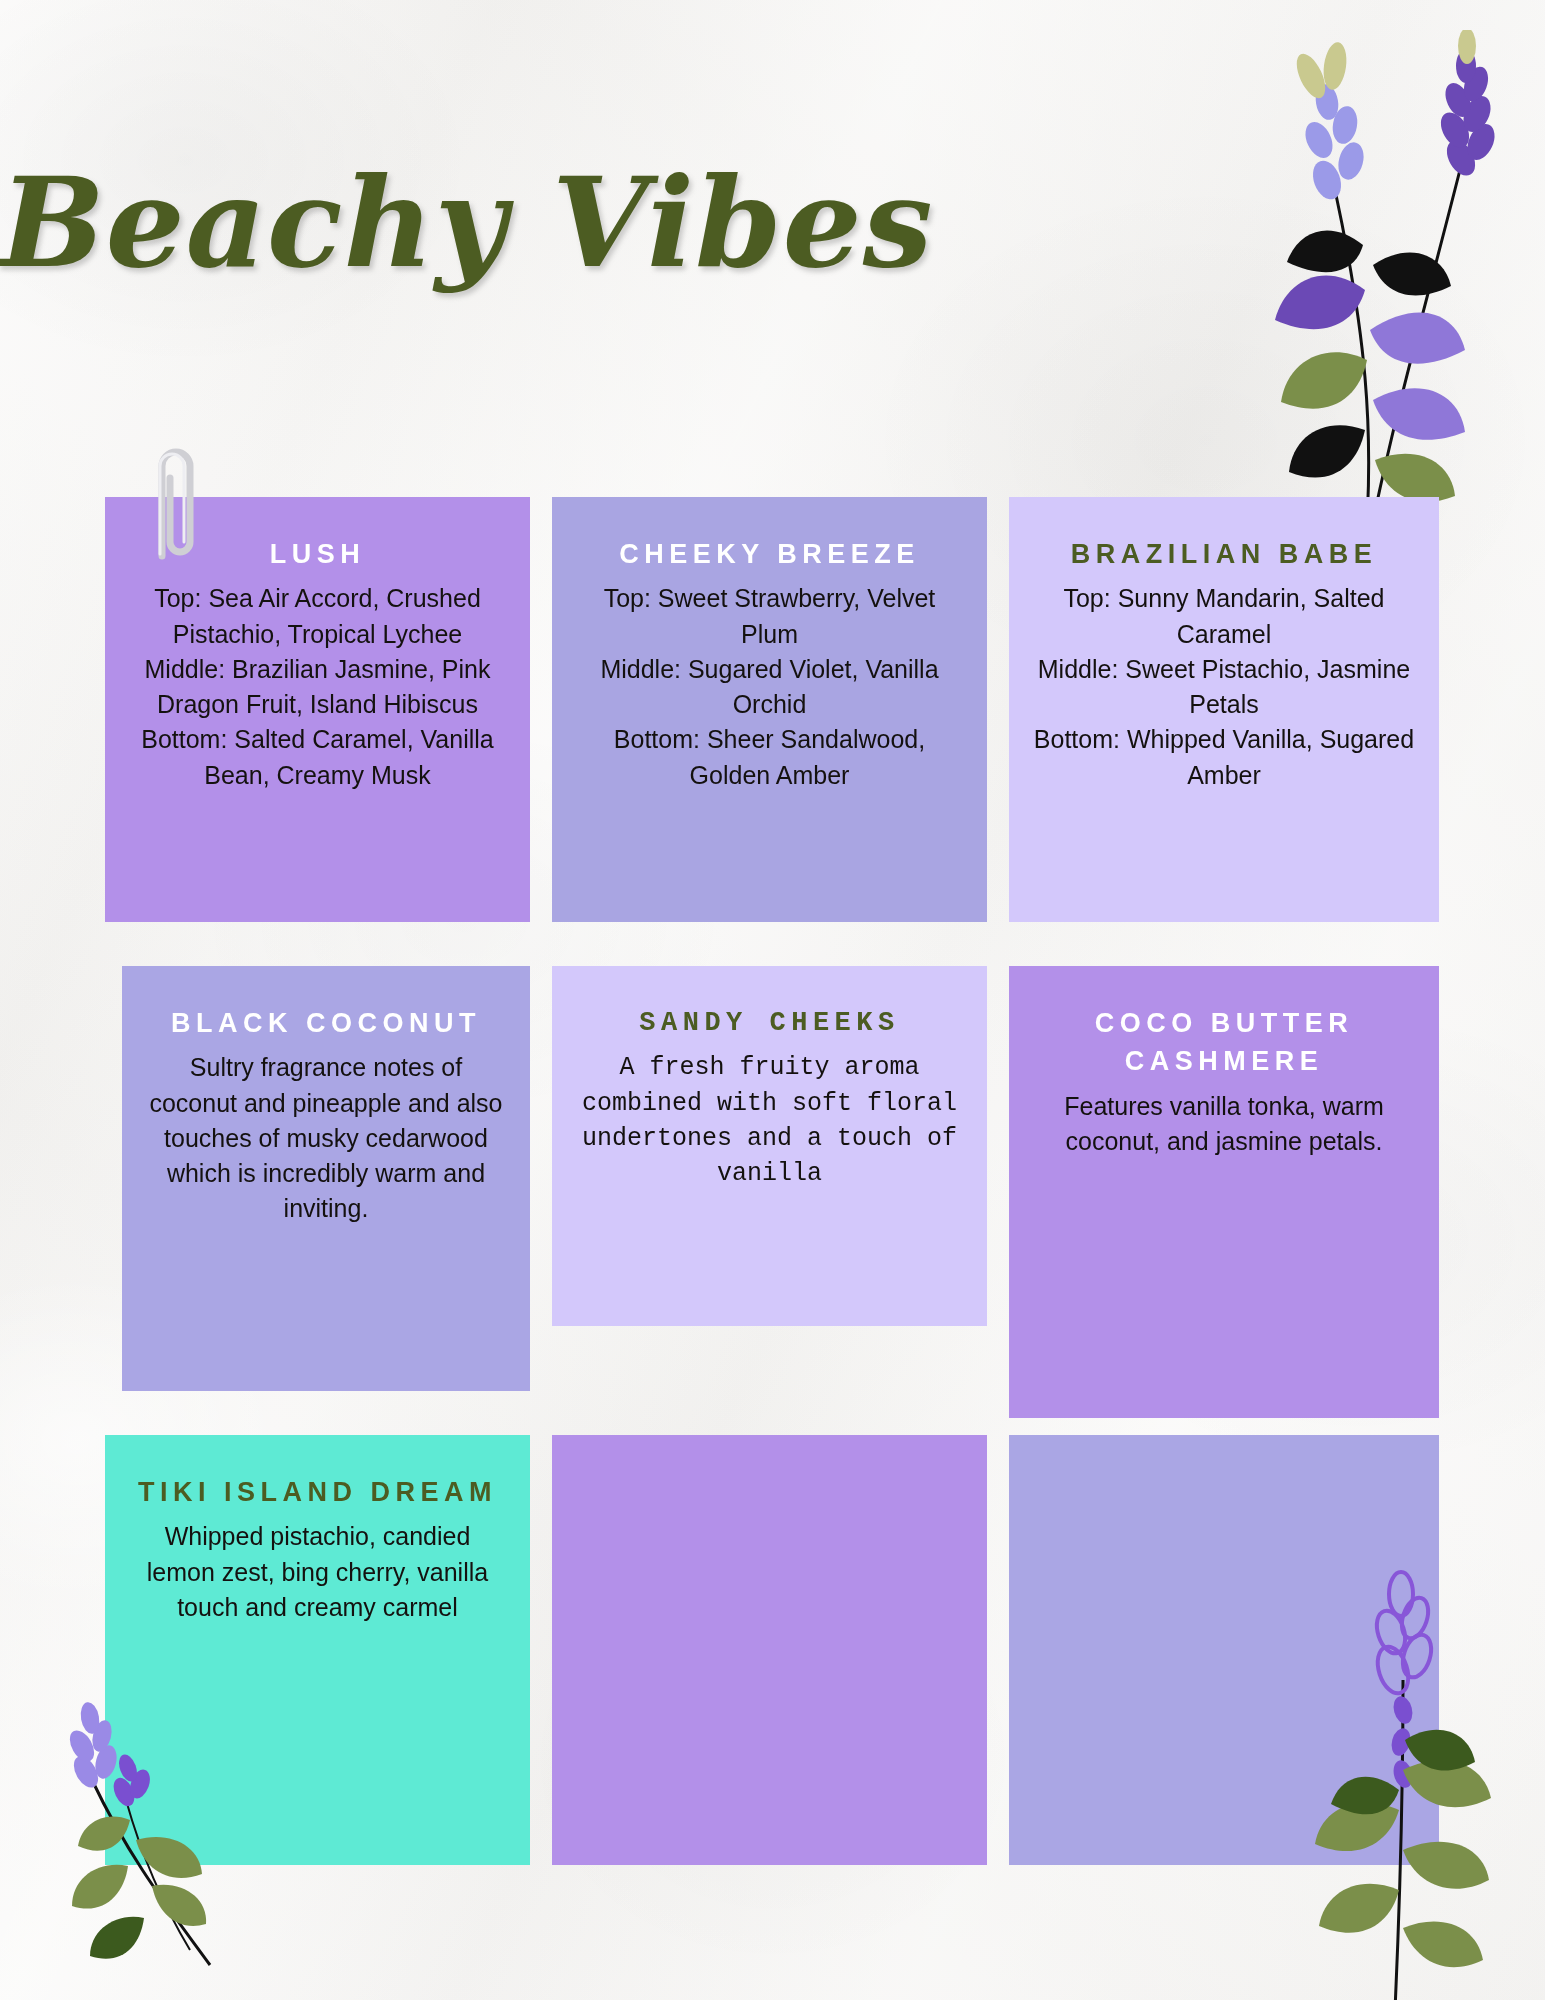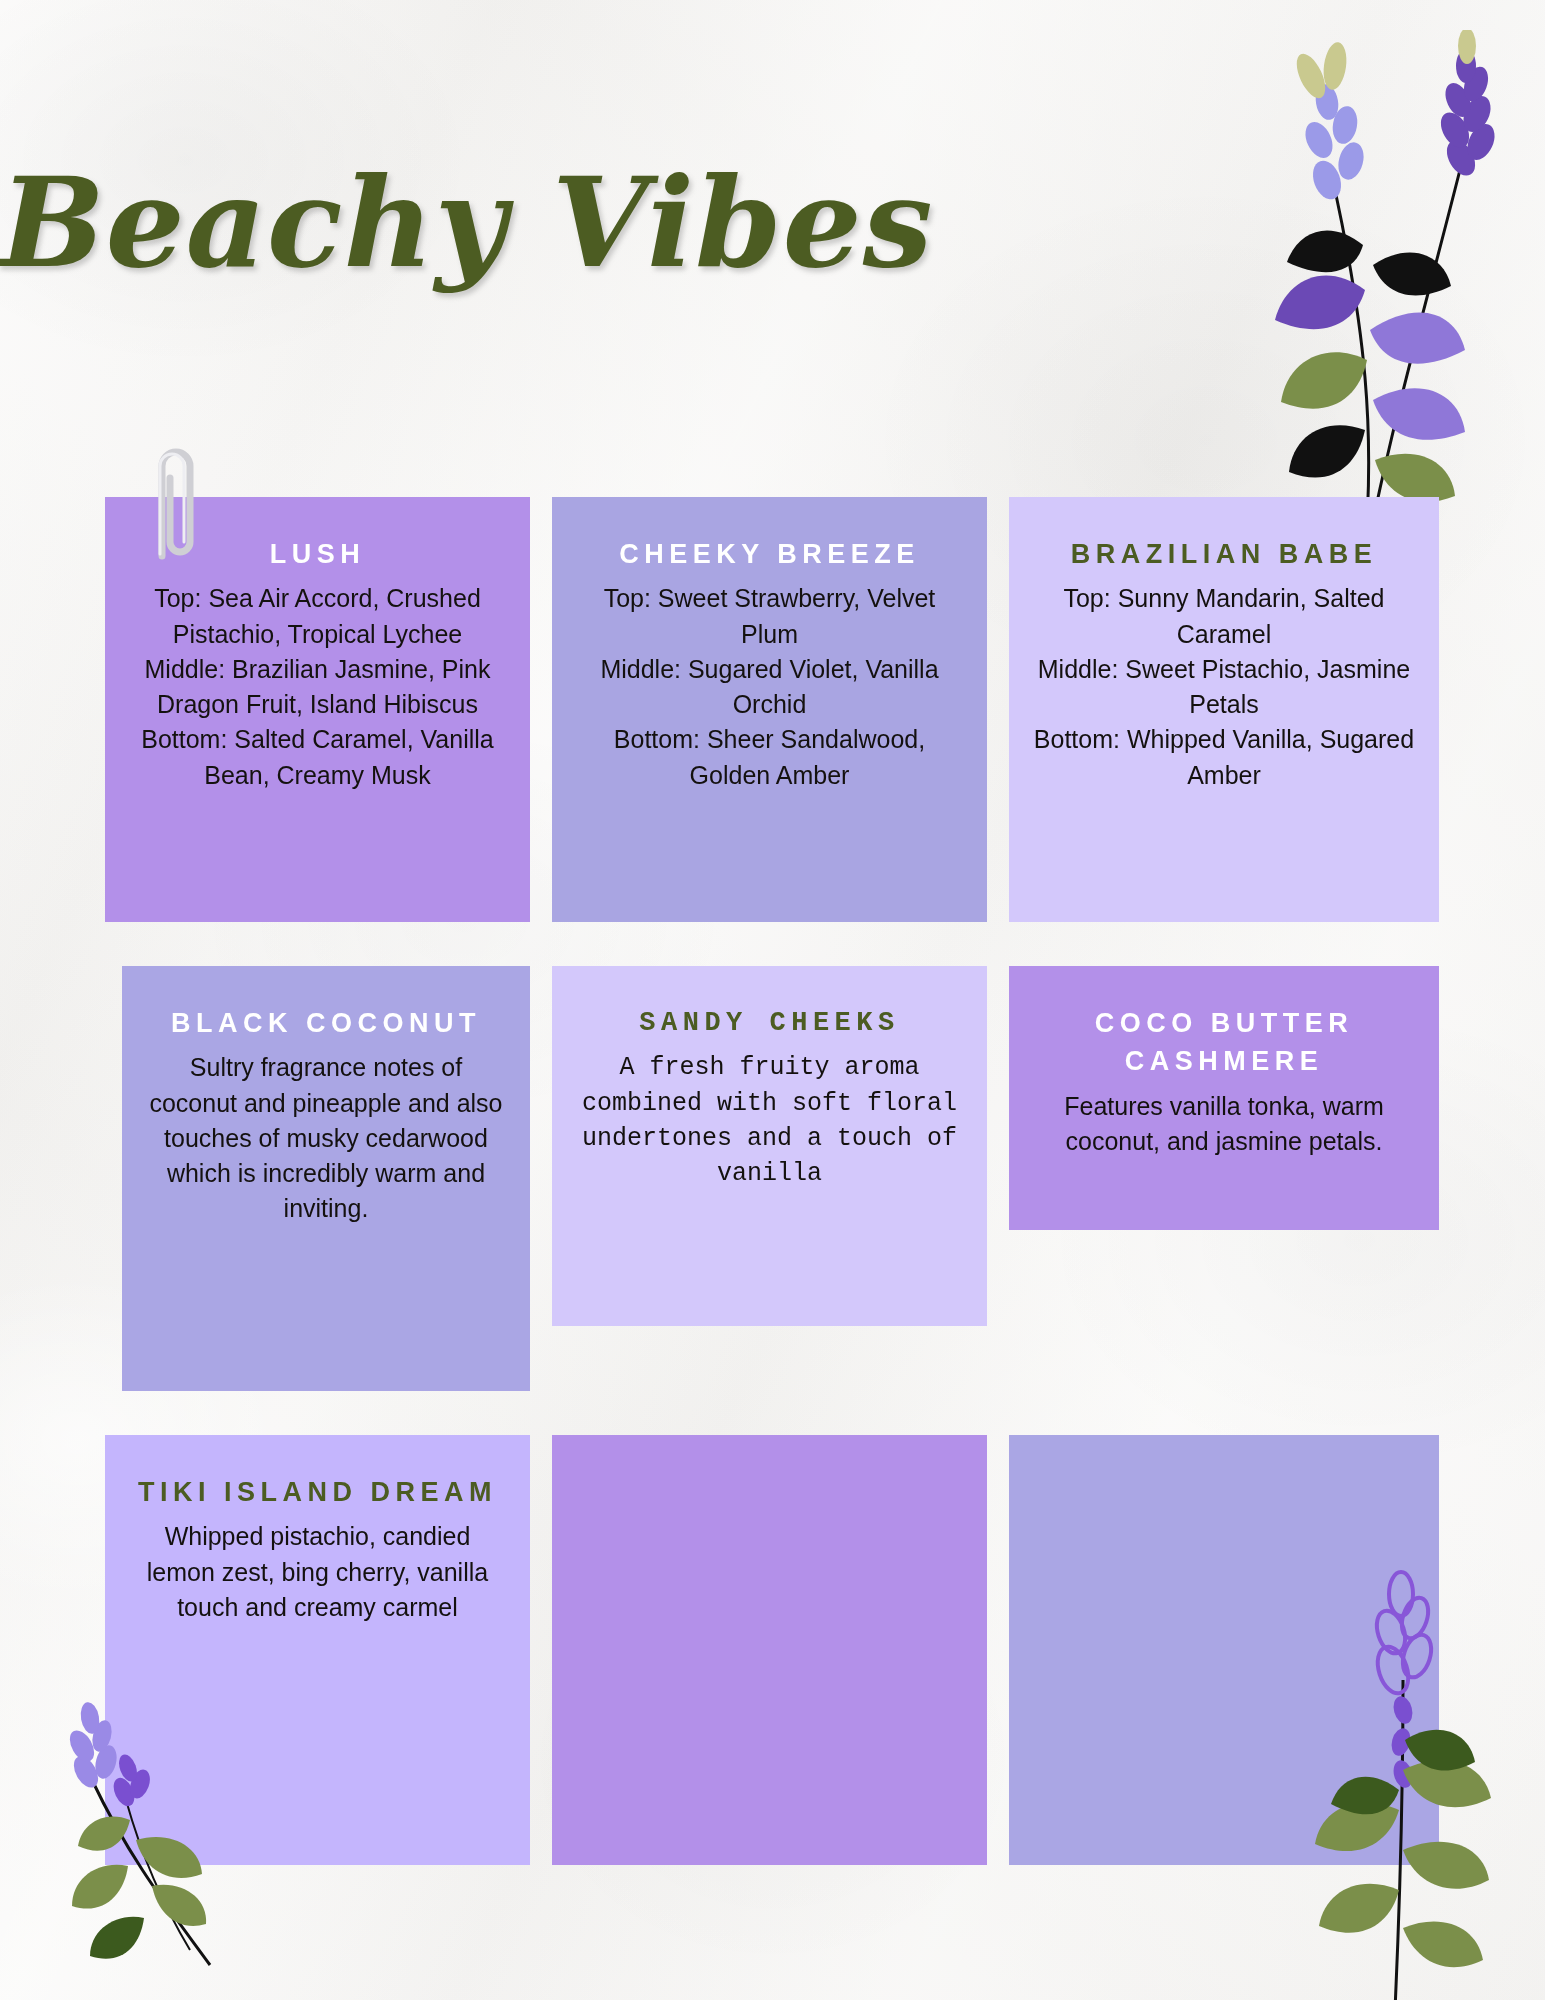--- a/index.html
+++ b/index.html
@@ -82,21 +82,21 @@
     padding: 0 6px;
     white-space: pre-line;
   }
 
   
   .c1 { }
   .c2 { }
   .c3 { }
   .c4 { }
   .c5 { height: 360px; align-self: start; font-family: Liberation Mono, monospace; }
-  .c6 { height: 264px; align-self: start; }
+  .c6 { height: 452px; align-self: start; }
   .c7 { height: 430px; }
   .c8 { height: 430px; }
   .c9 { height: 430px; }
 
   .c5 .card-title, .c5 .card-body { }
   .paperclip {
     position: absolute;
     left: 140px;
     top: 438px;
     width: 70px;
@@ -214,21 +214,21 @@
   </div>
   <div class="card c5" style="background: rgb(211, 200, 251);">
     <div class="card-title" style="color: rgb(76, 92, 34);">SANDY CHEEKS</div>
     <div class="card-body">A fresh fruity aroma combined with soft floral undertones and a touch of vanilla</div>
   </div>
   <div class="card c6" style="background: rgb(179, 144, 233);">
     <div class="card-title" style="color: rgb(255, 255, 255);">COCO BUTTER CASHMERE</div>
     <div class="card-body">Features vanilla tonka, warm coconut, and jasmine petals.</div>
   </div>
 
-  <div class="card c7" style="background: #c4b5fd;">
+  <div class="card c7" style="background: #5eead4;">
     <div class="card-title" style="color: rgb(76, 92, 34);">TIKI ISLAND DREAM</div>
     <div class="card-body">Whipped pistachio, candied lemon zest, bing cherry, vanilla touch and creamy carmel</div>
   </div>
   <div class="card c8 empty" style="background: rgb(179, 144, 233);">
     
     
   </div>
   <div class="card c9 empty" style="background: rgb(170, 166, 228);">
     
     

